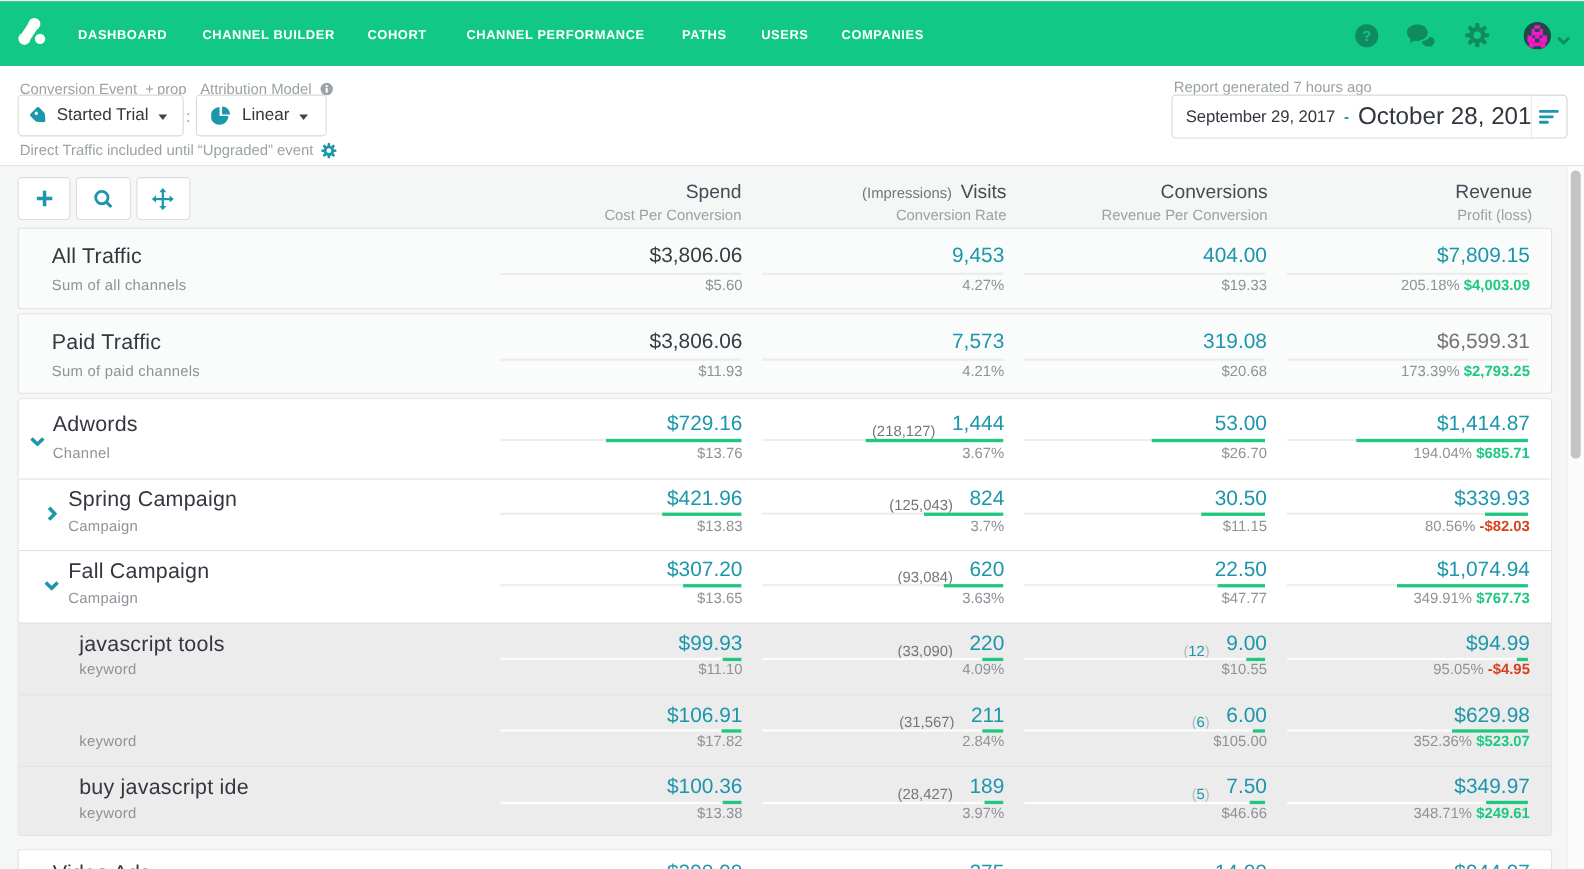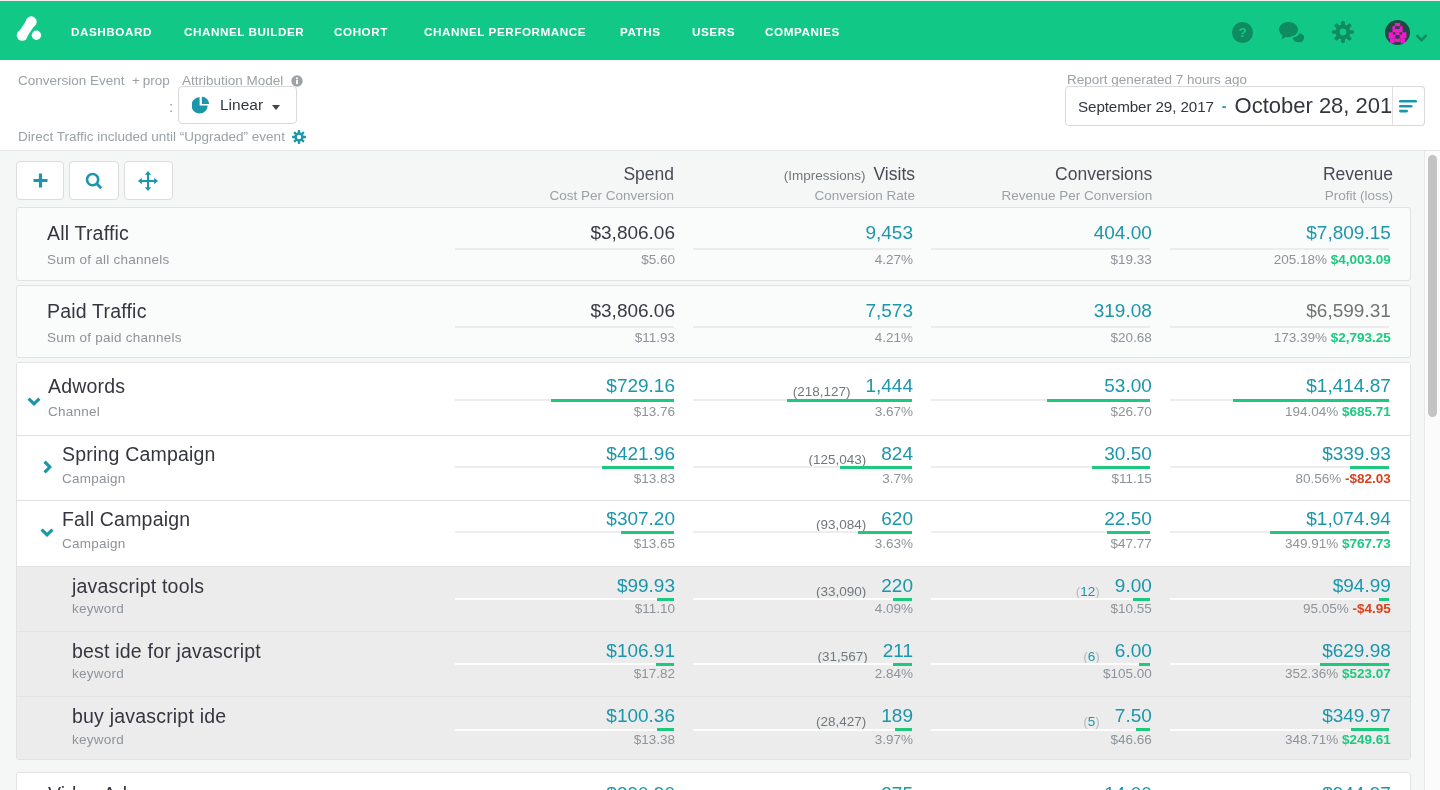--- a/index.html
+++ b/index.html
@@ -97,20 +97,32 @@
         <path d="M1.5 1.2 L6.5 6.2 L11.5 1.2" fill="none" stroke="#0e8b60" stroke-width="2.6"></path>
       </svg></div>
 </div>
 <div id="filterbar">
   <div class="flabel" style="left:18px;top:13px">Conversion Event&nbsp;&nbsp;+ prop</div>
   <div class="flabel" style="left:182px;top:13px">Attribution Model&nbsp; <svg width="12" height="12" viewBox="0 0 12 12" style="vertical-align:-1.5px">
 <circle cx="6" cy="6" r="5.7" fill="#9ba3a7"></circle>
 <rect x="5.1" y="4.9" width="1.8" height="4.3" fill="#fff"></rect>
 <rect x="5.1" y="2.4" width="1.8" height="1.8" fill="#fff"></rect>
 </svg></div>
+  <div class="fbtn" style="left:15.5px;top:26px;width:151px;height:38px">
+    <span style="margin-left:10px;display:flex">
+        <svg width="17" height="17" viewBox="0 0 17 17">
+<g transform="rotate(45 8.5 8.5)">
+<path d="M3.2 2.9 L9.4 2.9 A2.1 2.1 0 0 1 10.8 3.4 L15.3 7.2 A1.7 1.7 0 0 1 15.3 9.8 L10.8 13.6 A2.1 2.1 0 0 1 9.4 14.1 L3.2 14.1 A1.6 1.6 0 0 1 1.6 12.5 L1.6 4.5 A1.6 1.6 0 0 1 3.2 2.9 Z" fill="#1b96aa"></path>
+<circle cx="4.9" cy="8.5" r="1.5" fill="#fff"></circle>
+</g>
+</svg>
+      </span>
+    <span class="txt" style="margin-left:8px">Started Trial</span>
+    <span style="margin-left:9px"><span class="caret"></span></span>
+  </div>
   <div class="flabel" style="left:169px;top:38px;font-size:15px">:</div>
   <div class="fbtn" style="left:178px;top:26px;width:119px;height:38px">
     <span style="margin-left:13px;display:flex">
         <svg width="18" height="18" viewBox="0 0 18 18">
 <path d="M7.6 9.4 L7.6 1.3 A8.1 8.1 0 1 0 15.7 9.4 Z" fill="#1b96aa"></path>
 <path d="M9.9 0.8 A7.4 7.4 0 0 1 17.2 8.1 L9.9 8.1 Z" fill="#1b96aa"></path>
 </svg>
       </span>
     <span class="txt" style="margin-left:10px">Linear</span>
     <span style="margin-left:9px"><span class="caret"></span></span>
@@ -395,21 +407,20 @@
       <div class="l1" style="top:6px;right:19.2px">
         <span class="mn" style="color:#1b96aa">$94.99</span>
       </div>
       <div class="ln" style="top:31px;left:1153.3px">
         <div class="lg" style="background:#fdfdfd"></div>
         <div class="bar" style="width:10.5px"></div>
       </div>
       <div class="l2" style="top:34.5px;right:19.2px"><span>95.05%</span>&nbsp;<span class="pr">-$4.95</span></div>
     </div>
     <div style="position:absolute;left:0;right:0;top:268.4px;height:65.3px;background:#ececec;border-top:1px solid #e2e2e2;">
-      <div class="t1" style="left:55px;top:6px">best ide for javascript</div>
       <div class="t2" style="left:55px;top:34.5px">keyword</div>
       <div class="l1" style="top:6px;right:735px">
         <span class="mn" style="color:#1b96aa">$106.91</span>
       </div>
       <div class="ln" style="top:31px;left:437.5px">
         <div class="lg" style="background:#fdfdfd"></div>
         <div class="bar" style="width:18px"></div>
       </div>
       <div class="l2" style="top:34.5px;right:735px"><span>$17.82</span></div>
       <div class="l1" style="top:6px;right:497px">

